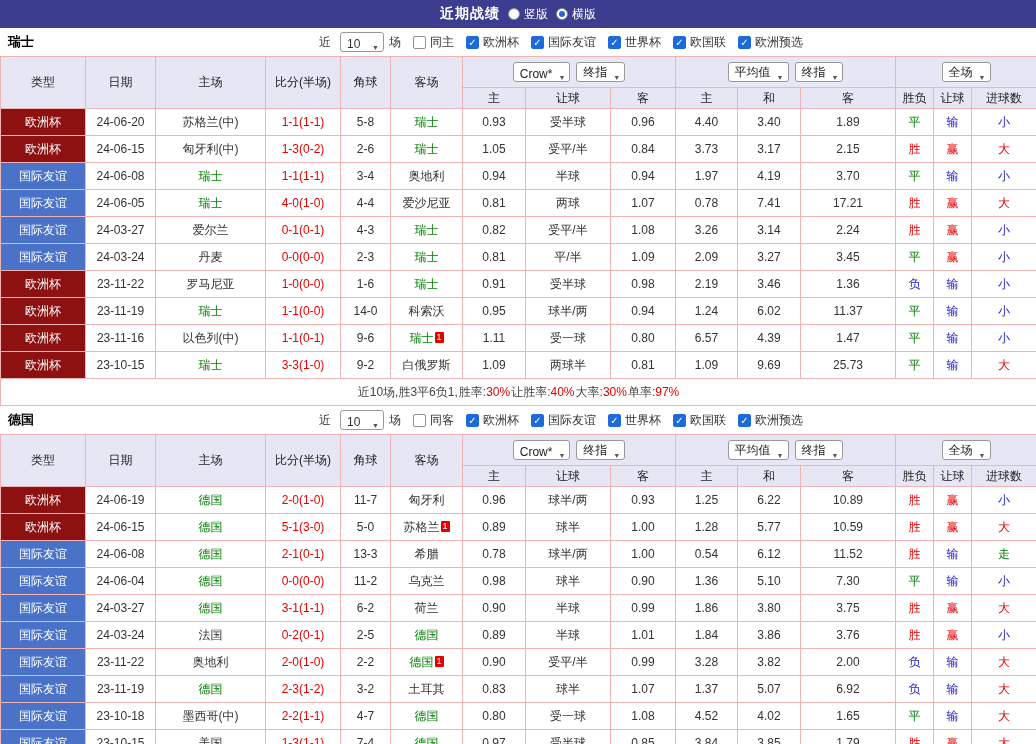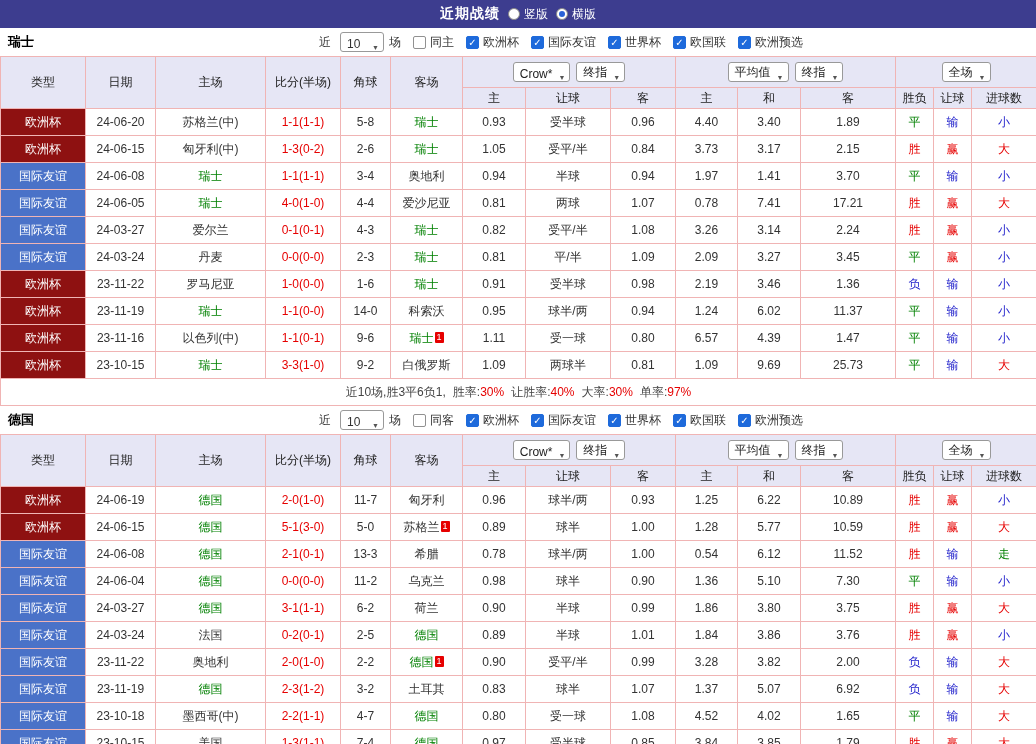--- a/index.html
+++ b/index.html
@@ -28,21 +28,21 @@
   .grid thead tr:first-child td{height:30px;}
   .grid td.sub{height:20px;}
   .comp{color:#fff;font-size:12px;}
   .euro{background:var(--euro);}
   .friendly{background:var(--friendly);}
   .t-red{color:var(--red);}
   .t-green{color:var(--green);}
   .t-blue{color:var(--blue);}
   .t-plain{color:#333;}
   .summary{height:22px;color:#444;}
-  .summary .stat{margin-left:7px;}
+  .summary .stat{margin-left:1px;}
   .redcard{display:inline-block;background:#e60000;color:#fff;font-size:9px;line-height:11px;width:9px;height:11px;margin-left:1px;vertical-align:2px;border-radius:1px;text-align:center;}
 </style>
 </head>
 <body>
 
 <div class="page">
   <div class="topbar">
     <span class="title">近期战绩</span>
     <label class="radio-label">
       <span class="radio" id="radio-v"></span>
@@ -174,21 +174,21 @@
               <td class="comp friendly">国际友谊</td>
               <td>24-06-08</td>
               <td><span class="t-green">瑞士</span></td>
               <td class="t-red">1-1(1-1)</td>
               <td>3-4</td>
               <td><span class="t-plain">奥地利</span></td>
               <td>0.94</td>
               <td>半球</td>
               <td>0.94</td>
               <td>1.97</td>
-              <td>1.41</td>
+              <td>4.19</td>
               <td>3.70</td>
               <td class="t-green">平</td>
               <td class="t-blue">输</td>
               <td class="t-blue">小</td>
             </tr>
             <tr>
               <td class="comp friendly">国际友谊</td>
               <td>24-06-05</td>
               <td><span class="t-green">瑞士</span></td>
               <td class="t-red">4-0(1-0)</td>

